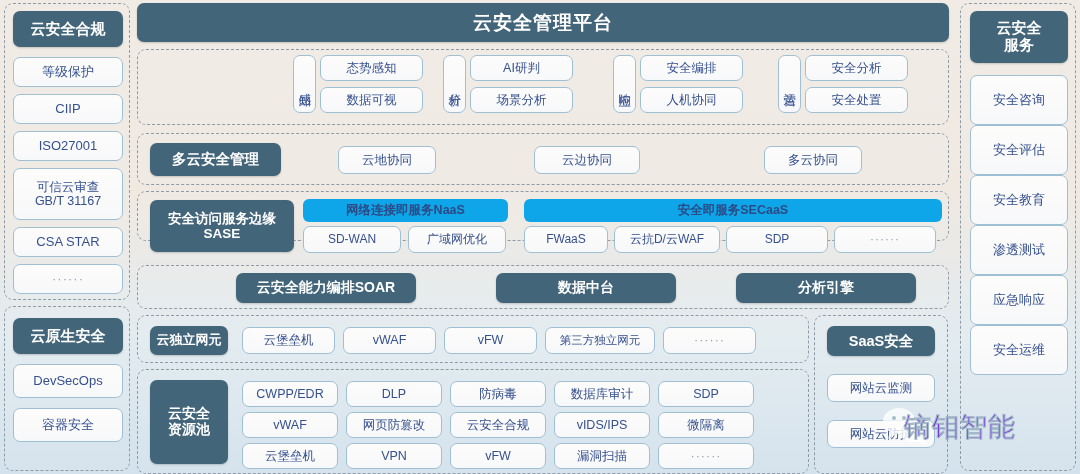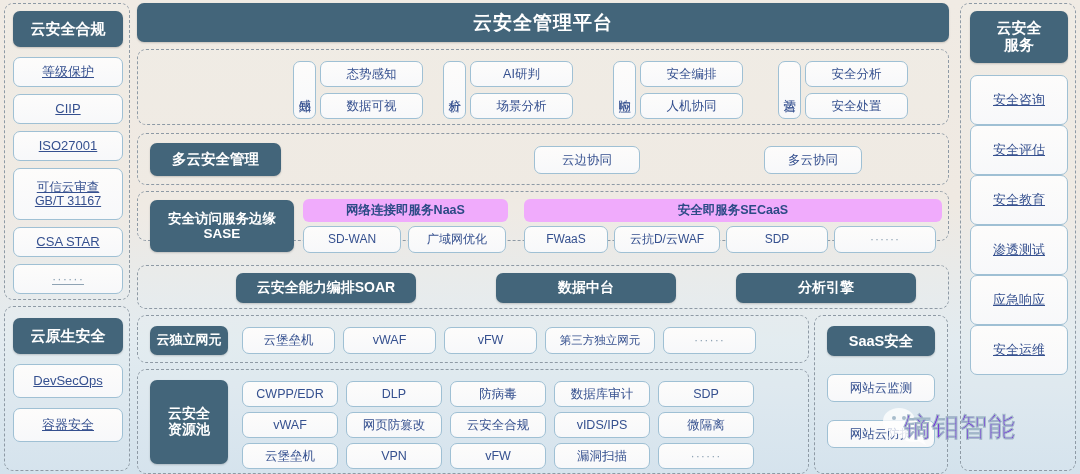--- a/index.html
+++ b/index.html
@@ -33,53 +33,53 @@
     background: linear-gradient(180deg,#fdfcfb 0%, #f7f8fa 100%);
     border: 1.2px solid #9fc0d4;
     border-radius: 7px;
     color: #35508f;
     display: flex; align-items: center; justify-content: center;
     text-align: center;
     line-height: 1.15;
   }
   .chip.plain { color: #8fa3b4; letter-spacing: 1px; }
   .band {
-    background: #f0abfc;
+    background: #0ea5e9;
     border-radius: 6px;
     color: #2c4a86;
     font-weight: bold;
     display: flex; align-items: center; justify-content: center;
   }
 
   
   #root { position: absolute; inset: 0; }
 
   
   #left-rail { position: absolute; left: 4px; top: 3px; width: 126px; height: 468px; }
   .rail-group { position: absolute; left: 0; width: 126px; }
   .rail-group > .inner { position: absolute; inset: 0; padding: 7px 8px; }
-  .rail-item { width: 110px; height: 30px; margin-bottom: 7px; font-size: 13px; text-decoration: underline; }
+  .rail-item { width: 110px; height: 30px; margin-bottom: 7px; font-size: 13px; }
   .rail-head { width: 110px; height: 36px; font-size: 15px; margin-bottom: 10px; }
   #rail-compliance { top: 0; height: 297px; }
   #rail-native { top: 303px; height: 165px; }
 
   
   #center { position: absolute; left: 136px; top: 3px; width: 818px; height: 468px; }
   #platform-title {
     position: absolute; left: 1px; top: 0; width: 812px; height: 39px;
     font-size: 19px; letter-spacing: 1px;
   }
 
   .row-box { position: absolute; left: 1px; width: 812px; }
   .row-label { position: absolute; left: 12px; }
 
   
   #row-ops { top: 46px; height: 76px; }
   #ops-label { top: 18px; width: 131px; height: 34px; font-size: 15px; }
-  .ops-group { position: absolute; top: 11px; height: 68px; padding-left: 13px; }
+  .ops-group { position: absolute; top: 5px; height: 68px; padding-left: 13px; }
   .ops-vert {
     position: absolute; left: 0; top: 0; width: 23px; height: 58px;
     font-size: 12.5px; writing-mode: vertical-rl; text-orientation: upright;
     letter-spacing: 1px; padding: 2px 0;
   }
   .ops-stack { position: absolute; left: 27px; top: 0; height: 58px; }
   .ops-stack .chip { height: 26px; font-size: 12.5px; }
   .ops-stack .chip:first-child { margin-bottom: 6px; }
 
   
@@ -197,20 +197,21 @@
         <div class="chip ops-vert">运营</div>
         <div class="ops-stack" style="width:103px">
           <div class="chip">安全分析</div>
           <div class="chip">安全处置</div>
         </div>
       </div>
     </div>
 
     <div class="row-box dash" id="row-multi">
       <div class="dark row-label" id="multi-label">多云安全管理</div>
+      <div class="chip" style="left:200px;width:98px">云地协同</div>
       <div class="chip" style="left:396px;width:106px">云边协同</div>
       <div class="chip" style="left:626px;width:98px">多云协同</div>
     </div>
 
     <div class="row-box dash" id="row-sase">
       <div class="dark row-label" id="sase-label" style="white-space:pre-line">安全访问服务边缘
 SASE</div>
 
       <div class="sase-col" style="left:165px;width:205px">
         <div class="band">网络连接即服务NaaS</div>

